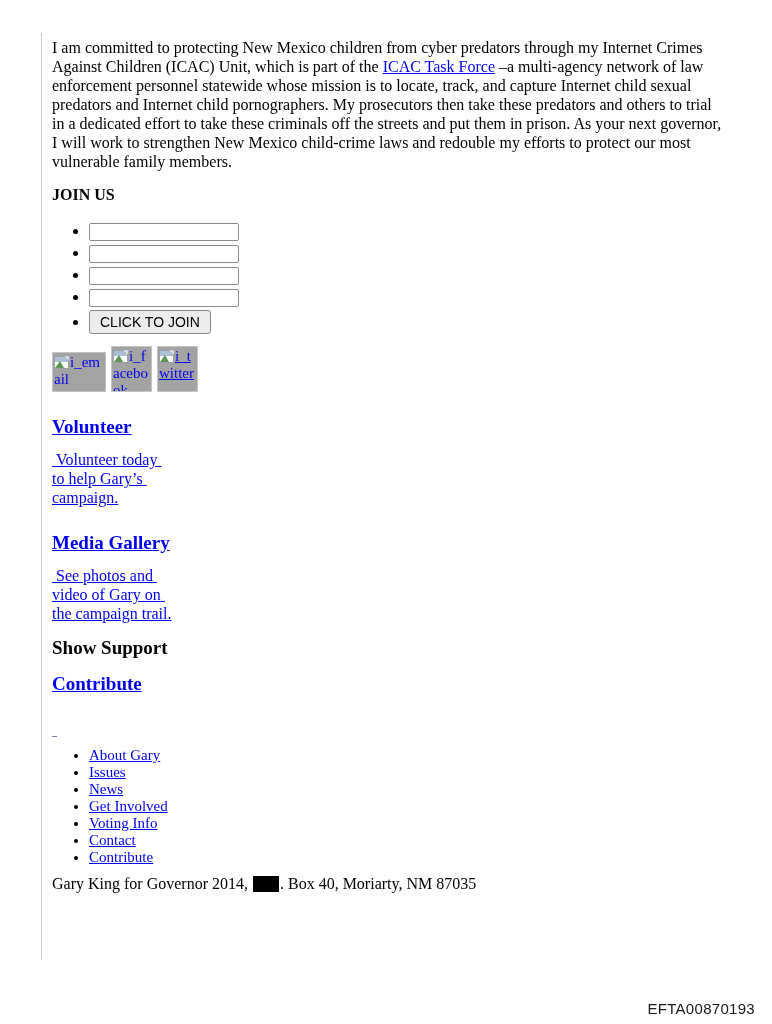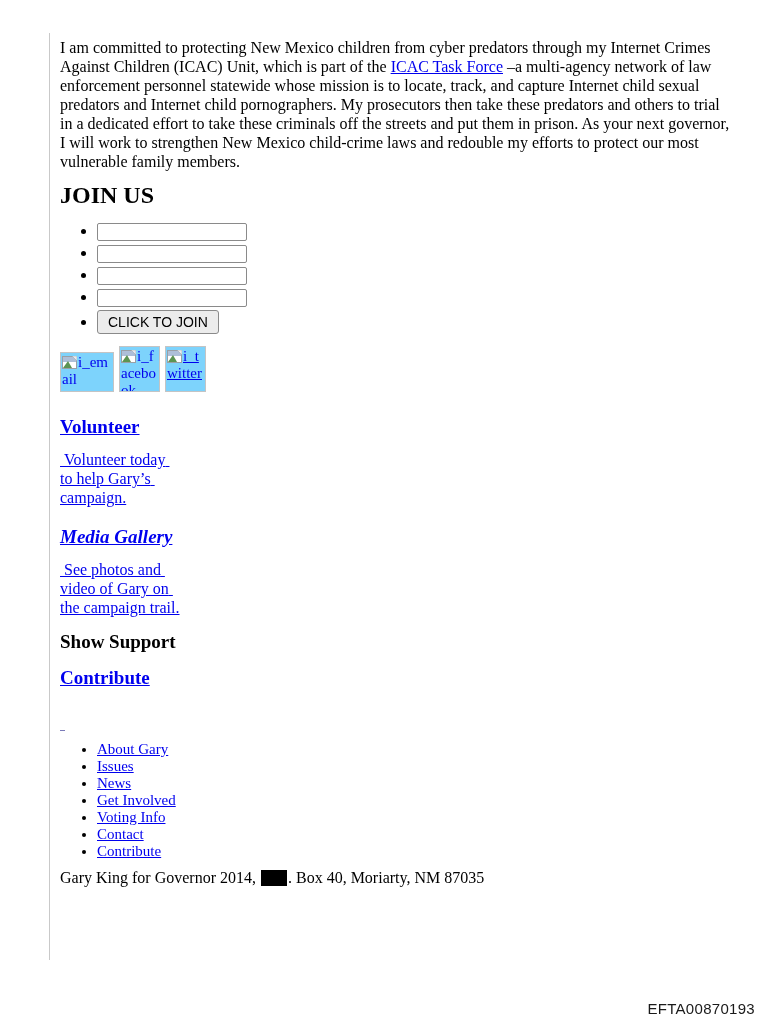--- a/index.html
+++ b/index.html
@@ -2,57 +2,57 @@
 <html><head>
 <meta charset="utf-8">
 <style>
   * { margin:0; padding:0; box-sizing:content-box; }
   html,body { background:#ffffff; }
   .page {
     position:relative; width:772px; height:1024px; background:#fff;
     font-family:"Liberation Serif", serif; color:#000; overflow:hidden;
   }
   .content {
-    position:absolute; top:33px; left:49px; width:690px; height:922px;
+    position:absolute; top:33px; left:41px; width:690px; height:922px;
     border-left:1px solid #c9c9c9; padding:5px 0 0 10px;
   }
   a, .link { color:#0000EE; text-decoration:underline; cursor:pointer; }
 
   .intro { width:672px; font-size:16px; line-height:19px; }
 
-  h2.join-heading { font-size:24px; font-weight:bold; margin:10px 0 0; line-height:28px; }
+  h2.join-heading { font-size:16px; font-weight:bold; margin:10px 0 0; line-height:28px; }
 
   ul.join-form { margin:12px 0 0; padding-left:37px; list-style:disc; }
   ul.join-form li { margin-bottom:2px; line-height:20px; }
   .join-input {
     width:150px; height:18px; box-sizing:border-box; border:1px solid #8a8a8a;
     border-radius:2px; padding:1px 4px; font:14px "Liberation Serif", serif;
     background:#fff; display:block;
   }
   .join-button {
     font:14px "Liberation Sans", sans-serif; color:#000;
     background:#ececec; border:1px solid #8a8a8a; border-radius:3px;
     padding:1px 10px; height:20px; margin-top:1px; cursor:pointer;
   }
 
   .social { margin-top:12px; display:flex; align-items:flex-end; gap:5px; }
   .img-box {
-    border:1px solid #c4c4c4; overflow:hidden; background:#7dd3fc;
+    border:1px solid #c4c4c4; overflow:hidden; background:#a3a3a3;
     font-size:15px; line-height:17px; color:#0000EE;
     word-break:break-all; box-sizing:border-box; padding:1px 0 0 1px;
     display:block; text-decoration:none;
   }
   .img-box.b1 { width:54px; height:40px; }
   .img-box.b2 { width:41px; height:46px; }
   .img-box.b3 { width:41px; height:46px;text-decoration:underline; }
   .broken-ico { display:inline-block; vertical-align:-2px; margin-right:1px; }
 
   h3.section-h { font-size:19px; font-weight:bold; line-height:22px; }
   h3.h-volunteer { margin-top:24px; }
-  h3.h-media { margin-top:19px;font-style:italic; }
+  h3.h-media { margin-top:25px; }
   h3.h-support { margin-top:14px; color:#000; }
   h3.h-contribute { margin-top:14px; }
   p.side-link { font-size:16px; line-height:19px; margin-top:12px; }
   p.side-link a { white-space:pre-wrap;margin-top:8px; }
   p.w-vol { width:117px; }
   p.w-media { width:126px; }
   p.w-support { width:142px; }
 
   .stub-wrap { margin-top:28px; height:16px; }
   .stub-link { display:inline-block; width:5px; height:12px; border-bottom:1px solid #7a7ab8; }

